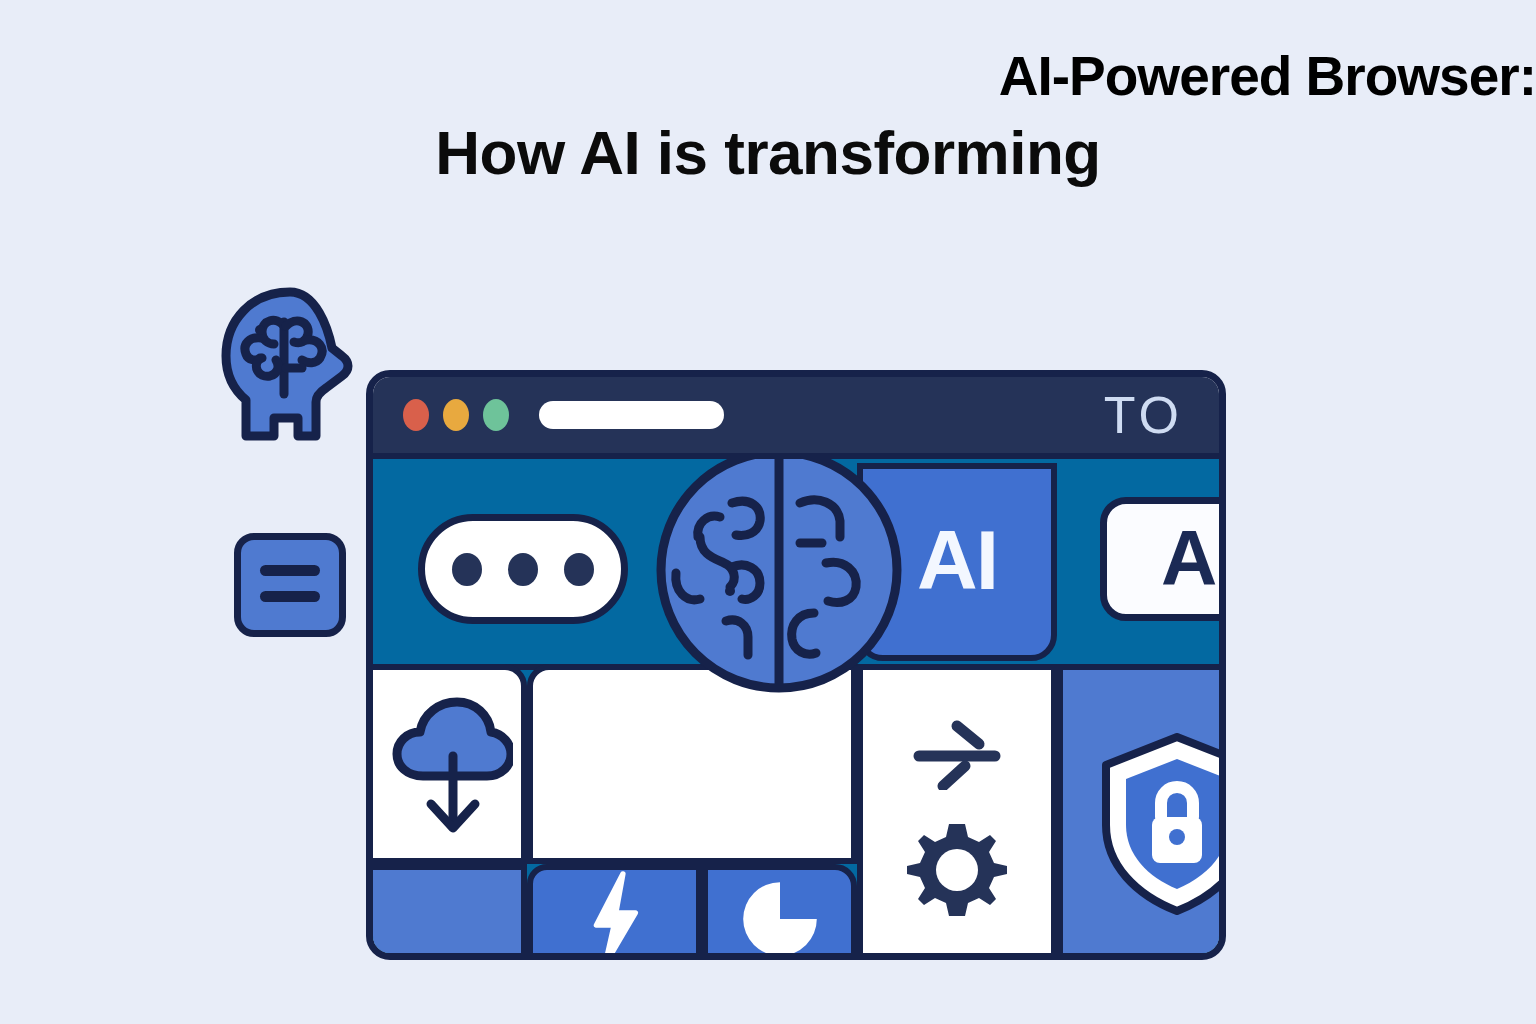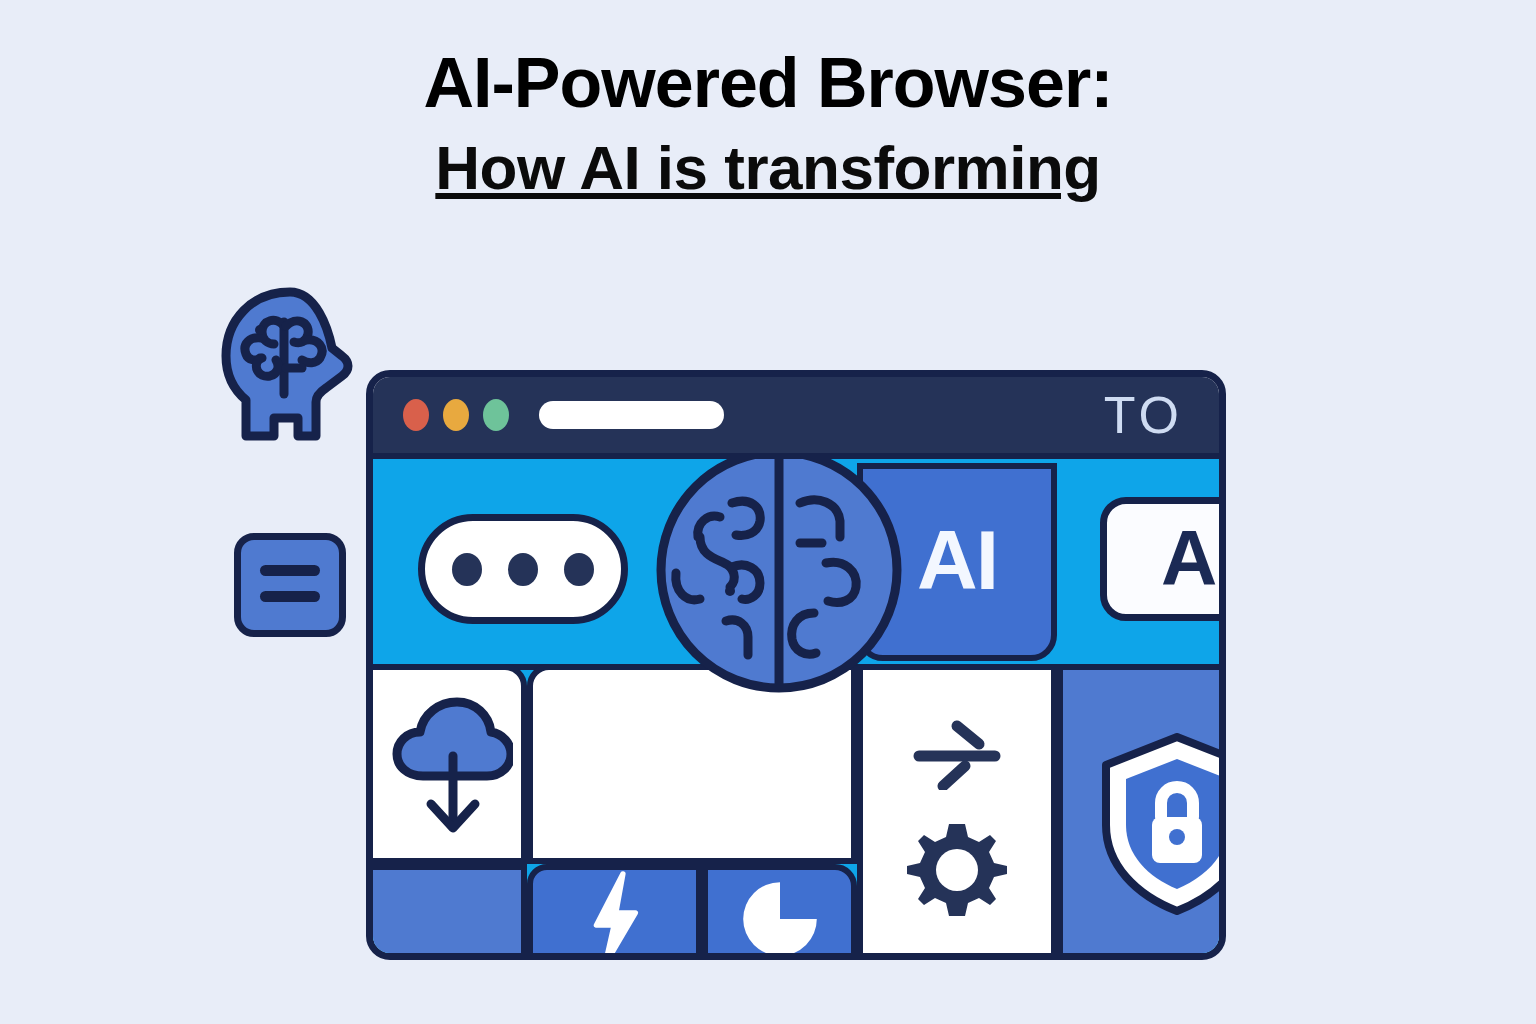--- a/index.html
+++ b/index.html
@@ -9,30 +9,31 @@
     font-family:"Liberation Sans", sans-serif;
     position:relative;
   }
 
   
   #title-block{
     position:absolute; left:0; top:48px; width:1536px;
     text-align:center;
   }
   #main-title{
-    font-size:70px; font-weight:700; color:#000000;
+    font-size:55px; font-weight:700; color:#000000;
     letter-spacing:-1px; line-height:1.02;
     white-space:nowrap;
+    text-align:right;
   }
   #subtitle{
     margin-top:14px;
     font-size:62px; font-weight:700; color:#0b0b0b;
     line-height:1.12; letter-spacing:-0.5px;
   }
-  #subtitle .ln{ display:block; white-space:nowrap;text-decoration:underline; }
+  #subtitle .ln{ display:block; white-space:nowrap; }
 
   
   #head-brain-icon{
     position:absolute; left:216px; top:286px; width:148px; height:158px;
   }
   #menu-icon-tile{
     position:absolute; left:234px; top:533px; width:112px; height:104px;
     background:#4f7ad0; border:7px solid #16224a; border-radius:20px;
   }
   #menu-icon-tile .bar{
@@ -71,21 +72,21 @@
     position:absolute; right:36px; top:50%; transform:translateY(-50%);
     font-size:52px; font-weight:300; color:#cfdcf2;
     letter-spacing:4px; line-height:1;
   }
 
   
   #content-area{
     position:absolute; left:0; top:82px; right:0; bottom:0;
     border-radius:0 0 17px 17px;
     overflow:hidden;
-    background:#0ea5e9;
+    background:#0369a1;
   }
   .tile{ position:absolute; }
 
   
   #chat-bubble{
     left:45px; top:55px; width:210px; height:110px;
     background:#ffffff; border:7px solid #16224a; border-radius:55px;
     display:flex; align-items:center; justify-content:center; gap:26px;
   }
   #chat-bubble .cdot{ width:30px; height:33px; border-radius:50%; background:#253358; }

